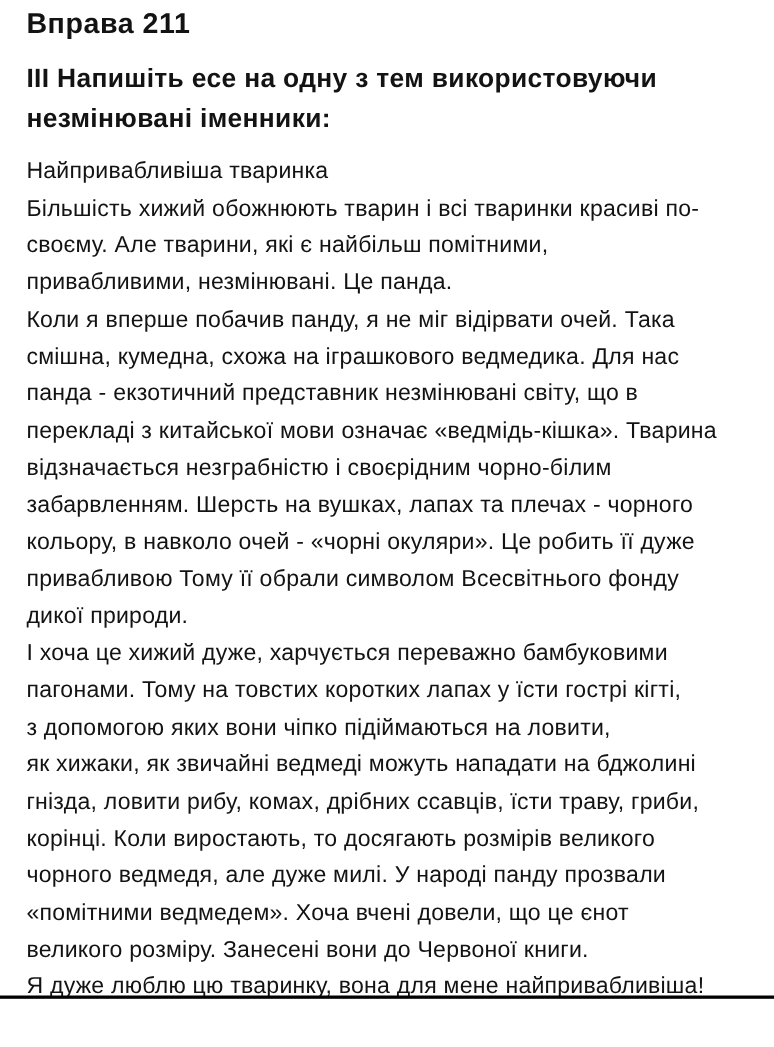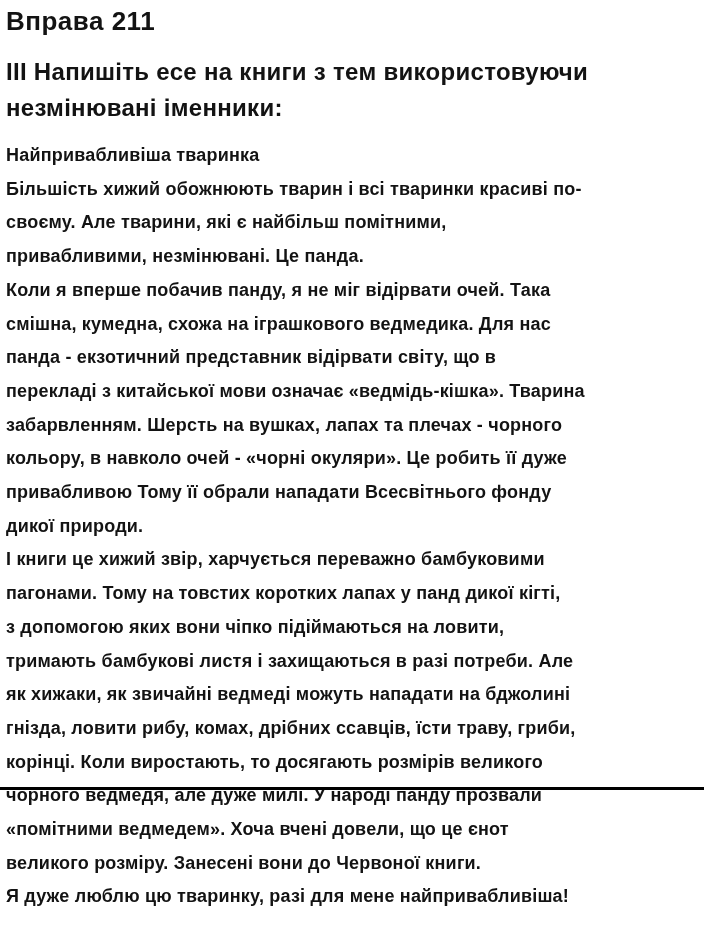--- a/index.html
+++ b/index.html
@@ -10,45 +10,45 @@
     width: 704px;
     height: 952px;
     background: #ffffff;
     overflow: hidden;
     position: relative;
     font-family: "Liberation Sans", sans-serif;
     color: #131313;
     -webkit-font-smoothing: antialiased;
   }
   .page {
-    padding: 5px 6px 0 6px;
+    padding: 5px 6px 0 24px;
     box-sizing: border-box;
     width: 704px;
-    height: 790px;
+    height: 908px;
     position: relative;
   }
   .exercise-title {
     font-size: 26px;
     font-weight: bold;
     line-height: 32px;
     letter-spacing: 0.5px;
     margin: 0 0 17px 0;
     white-space: nowrap;
   }
   .task-heading { margin: 0 0 13px 0; }
   .task-heading .line {
     font-size: 24px;
     font-weight: bold;
     line-height: 36px;
     letter-spacing: 0.3px;
     white-space: nowrap;
   }
   .essay .line {
-    font-size: 18px;
-    font-weight: bold;
+    font-size: 21px;
+    font-weight: normal;
     line-height: 33.7px;
     letter-spacing: 0.2px;
     white-space: nowrap;
   }
   .bottom-rule {
     position: absolute;
     left: 0;
     bottom: 0;
     width: 704px;
     height: 3px;
@@ -56,47 +56,47 @@
   }
 </style>
 </head>
 <body>
 
 <div class="page">
 
   <div class="exercise-title">Вправа 211</div>
 
   <div class="task-heading">
-      <div class="line">III Напишіть есе на книги з тем використовуючи</div>
+      <div class="line">III Напишіть есе на одну з тем використовуючи</div>
       <div class="line">незмінювані іменники:</div>
     </div>
 
   <div class="essay">
     <div class="line">Найпривабливіша тваринка</div>
     <div>
         <div class="line">Більшість хижий обожнюють тварин і всі тваринки красиві по-</div>
         <div class="line">своєму. Але тварини, які є найбільш помітними,</div>
         <div class="line">привабливими, незмінювані. Це панда.</div>
         <div class="line">Коли я вперше побачив панду, я не міг відірвати очей. Така</div>
         <div class="line">смішна, кумедна, схожа на іграшкового ведмедика. Для нас</div>
-        <div class="line">панда - екзотичний представник відірвати світу, що в</div>
+        <div class="line">панда - екзотичний представник незмінювані світу, що в</div>
         <div class="line">перекладі з китайської мови означає «ведмідь-кішка». Тварина</div>
+        <div class="line">відзначається незграбністю і своєрідним чорно-білим</div>
         <div class="line">забарвленням. Шерсть на вушках, лапах та плечах - чорного</div>
         <div class="line">кольору, в навколо очей - «чорні окуляри». Це робить її дуже</div>
-        <div class="line">привабливою Тому її обрали нападати Всесвітнього фонду</div>
+        <div class="line">привабливою Тому її обрали символом Всесвітнього фонду</div>
         <div class="line">дикої природи.</div>
-        <div class="line">І книги це хижий звір, харчується переважно бамбуковими</div>
-        <div class="line">пагонами. Тому на товстих коротких лапах у панд дикої кігті,</div>
+        <div class="line">І хоча це хижий дуже, харчується переважно бамбуковими</div>
+        <div class="line">пагонами. Тому на товстих коротких лапах у їсти гострі кігті,</div>
         <div class="line">з допомогою яких вони чіпко підіймаються на ловити,</div>
-        <div class="line">тримають бамбукові листя і захищаються в разі потреби. Але</div>
         <div class="line">як хижаки, як звичайні ведмеді можуть нападати на бджолині</div>
         <div class="line">гнізда, ловити рибу, комах, дрібних ссавців, їсти траву, гриби,</div>
         <div class="line">корінці. Коли виростають, то досягають розмірів великого</div>
         <div class="line">чорного ведмедя, але дуже милі. У народі панду прозвали</div>
         <div class="line">«помітними ведмедем». Хоча вчені довели, що це єнот</div>
         <div class="line">великого розміру. Занесені вони до Червоної книги.</div>
-        <div class="line">Я дуже люблю цю тваринку, разі для мене найпривабливіша!</div>
+        <div class="line">Я дуже люблю цю тваринку, вона для мене найпривабливіша!</div>
       </div>
   </div>
 
   <div class="bottom-rule"></div>
 
 </div>
 
 </body></html>

